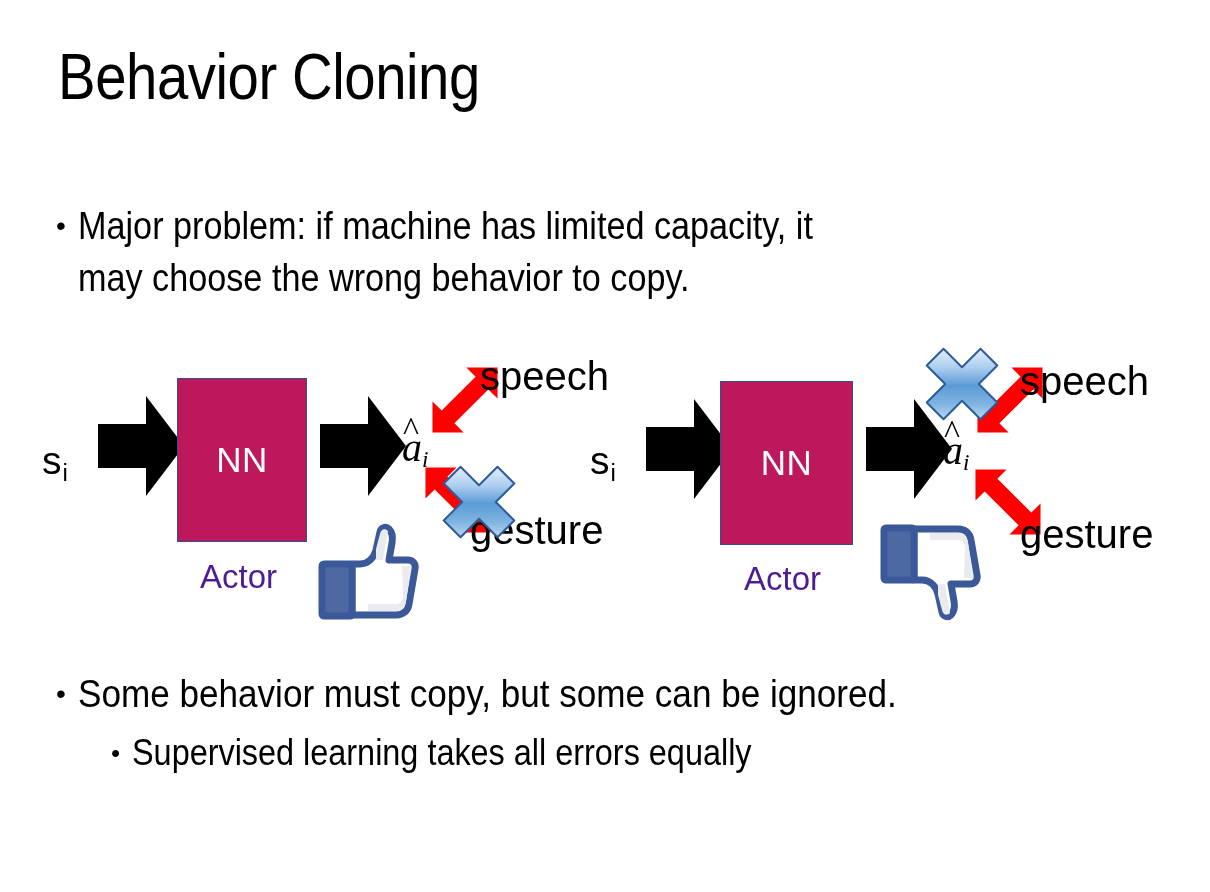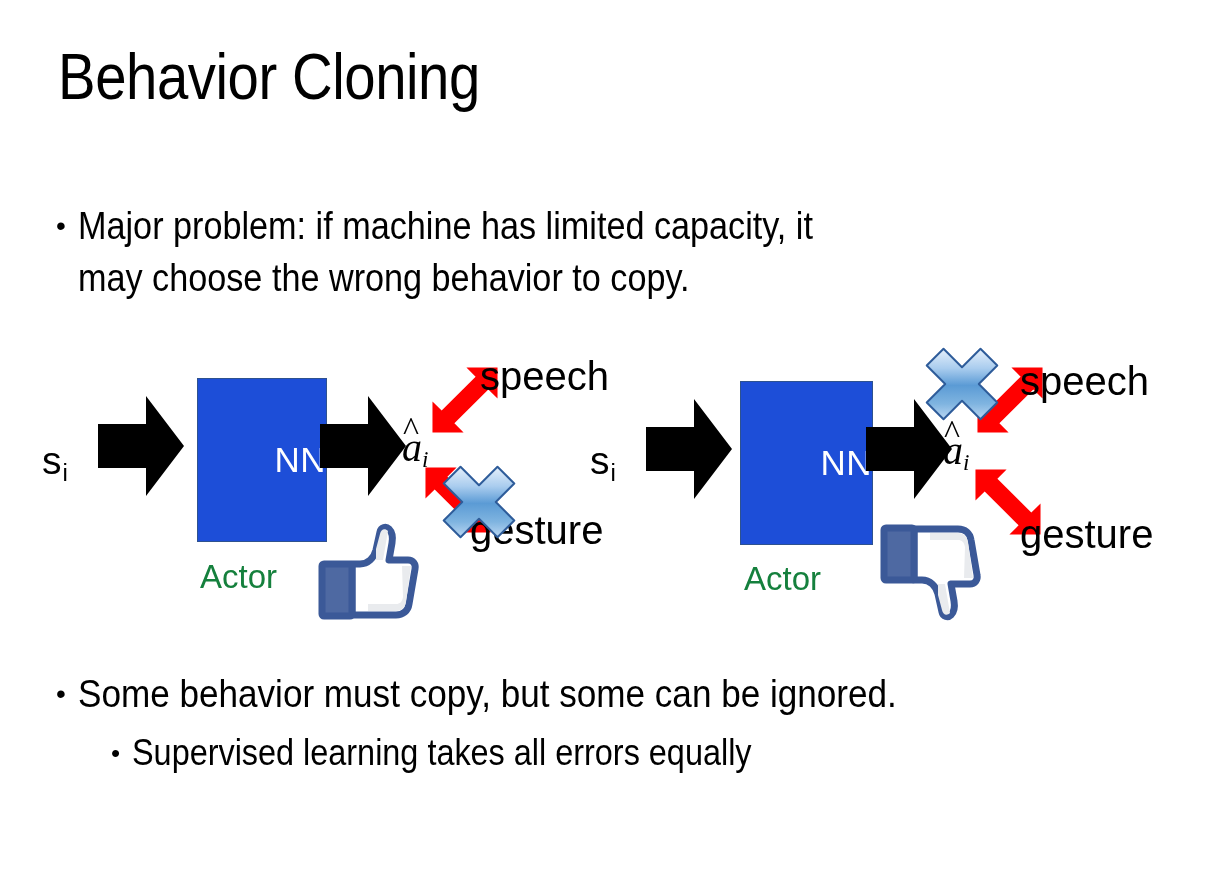--- a/index.html
+++ b/index.html
@@ -73,39 +73,38 @@
   .diagram {
     position: absolute;
     top: 340px;
     height: 300px;
   }
   .diag-left  { left: 20px;  width: 600px; }
   .diag-right { left: 568px; width: 620px; }
 
   .nn-box {
     position: absolute;
-    background: #1d4ed8;
+    background: #be185d;
     border: 1.5px solid #2E528F;
     box-sizing: border-box;
     display: flex;
     align-items: center;
-    justify-content: flex-end;
-    margin-left: 20px;
+    justify-content: center;
   }
   .nn-label {
     color: #ffffff;
     font-size: 35px;
     font-family: "Liberation Sans", sans-serif;
     letter-spacing: 0.5px;
   }
   .actor-label {
     position: absolute;
     font-size: 33px;
     font-family: "Liberation Sans", sans-serif;
-    color: #15803d;
+    color: #4c1d95;
     white-space: nowrap;
   }
   .state-label {
     position: absolute;
     font-size: 39px;
     font-family: "Liberation Sans", sans-serif;
     color: #000;
     white-space: nowrap;
   }
   .state-label sub {

